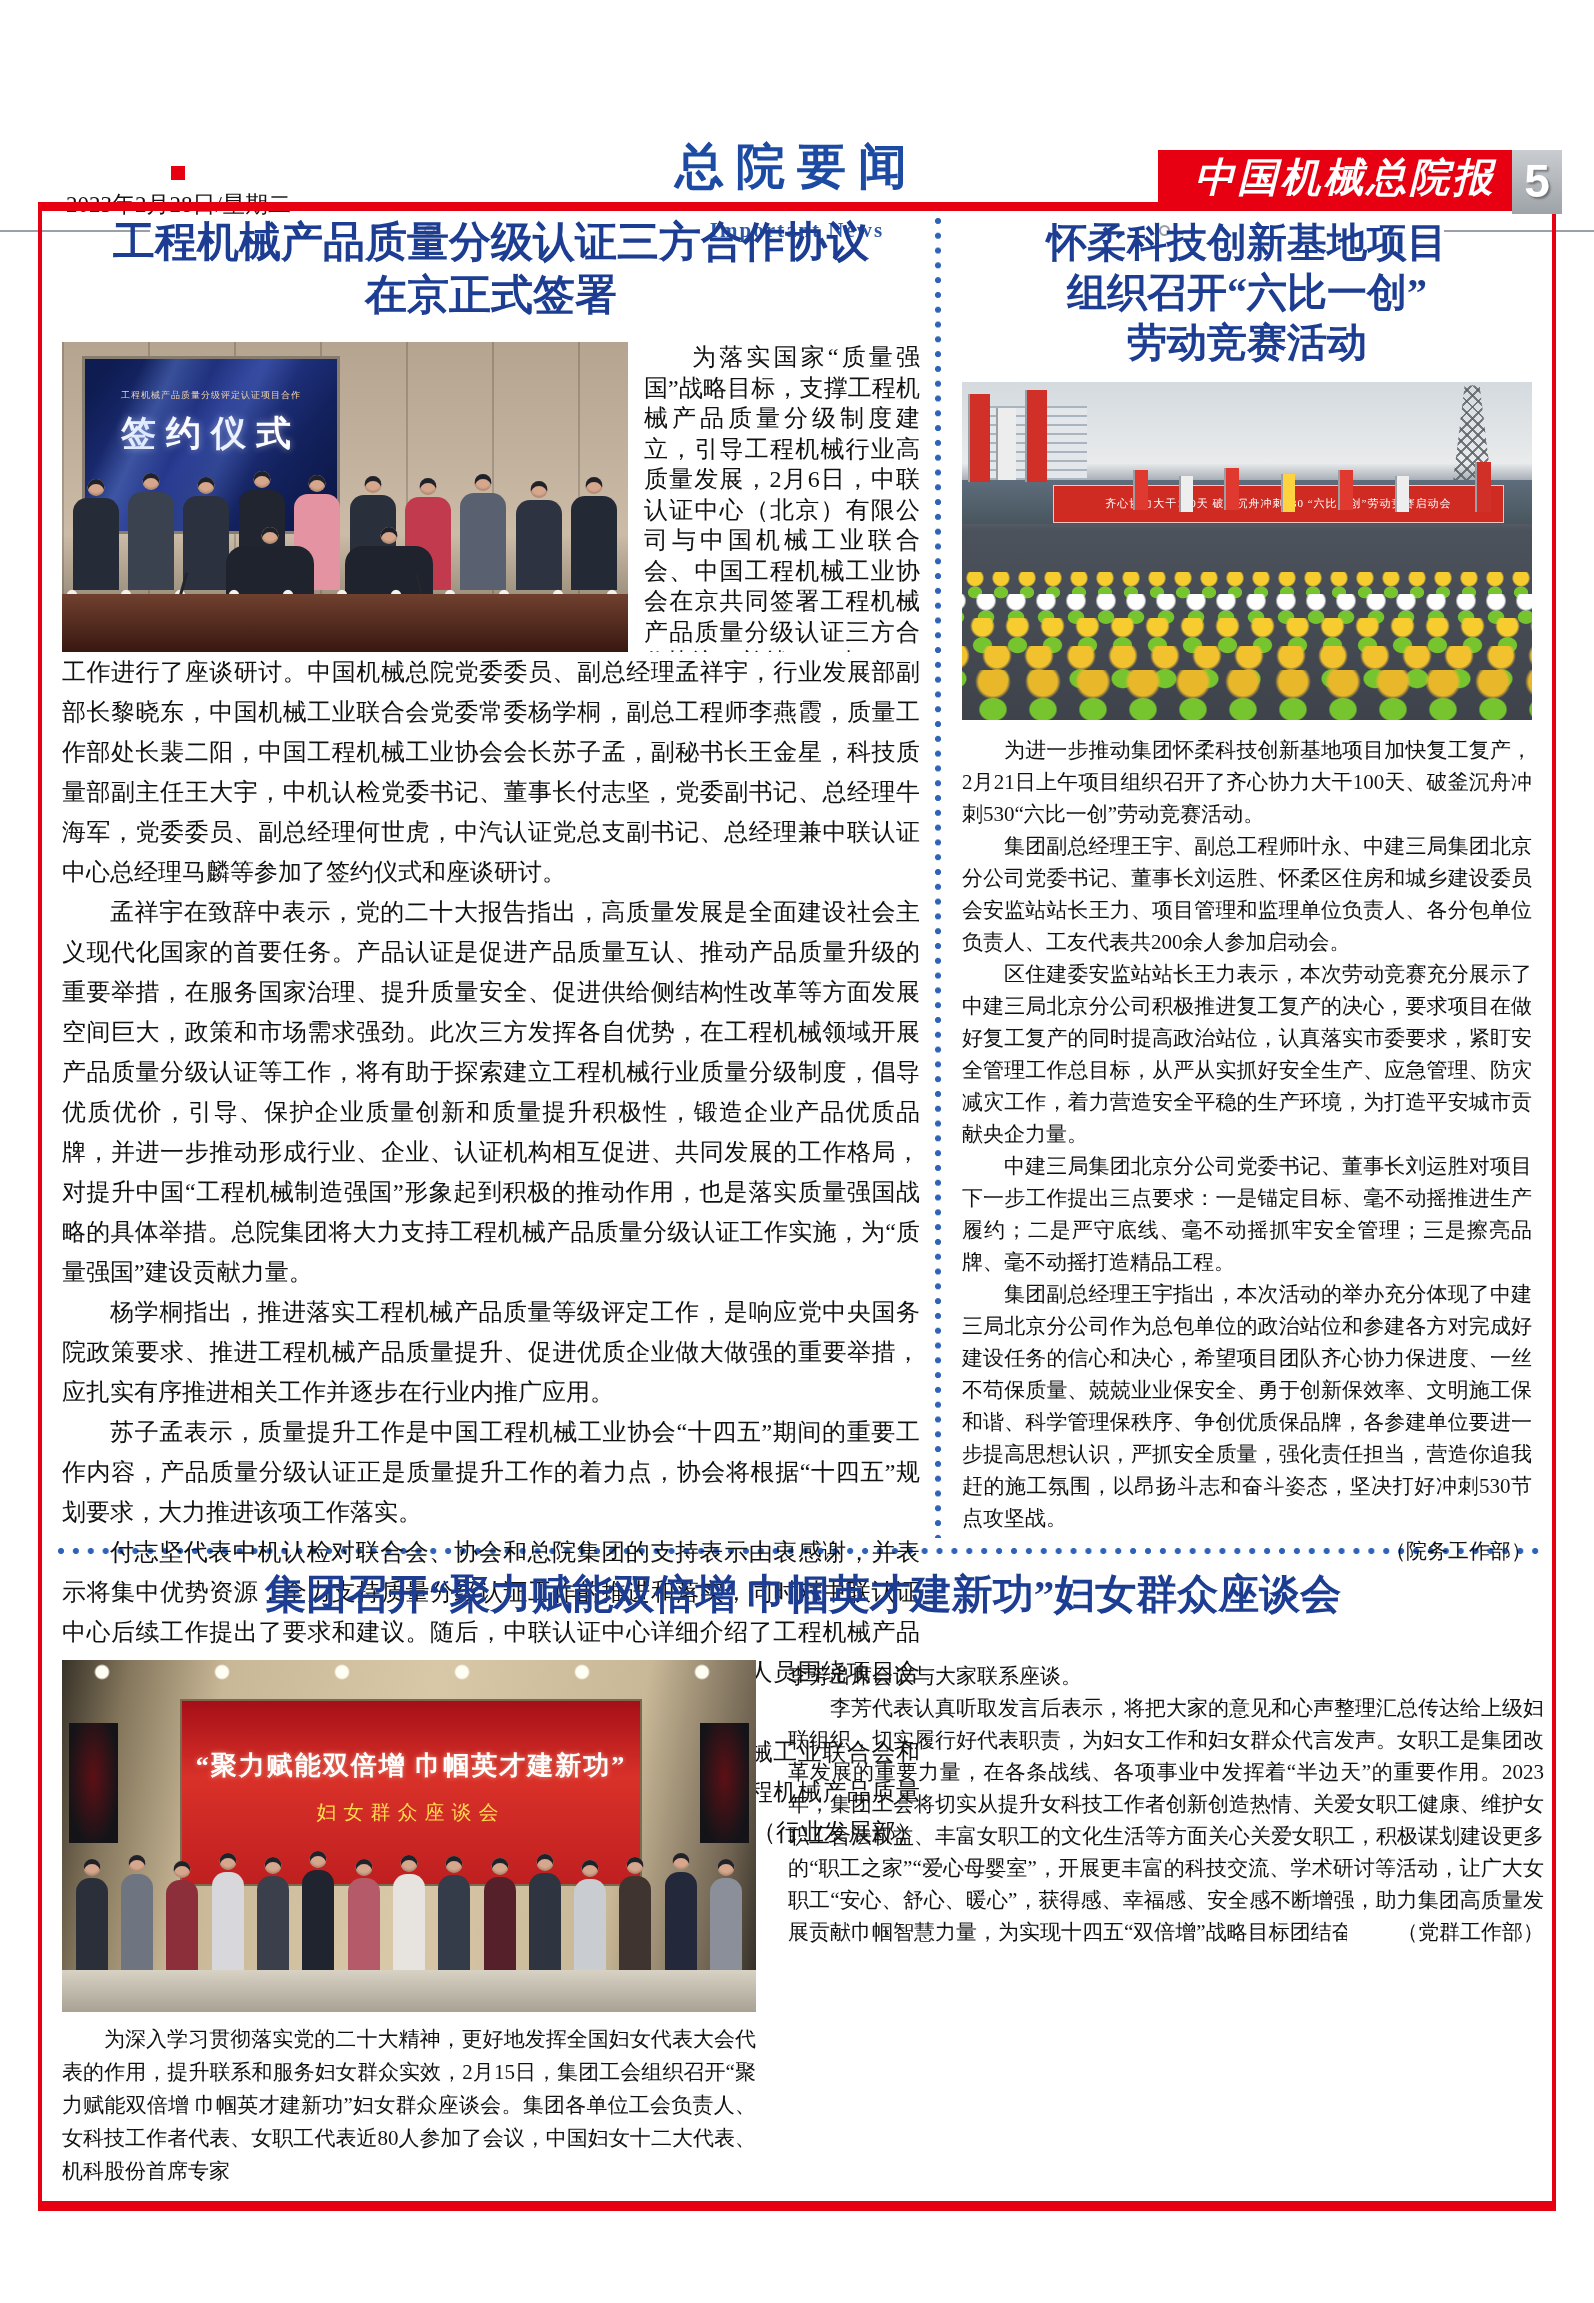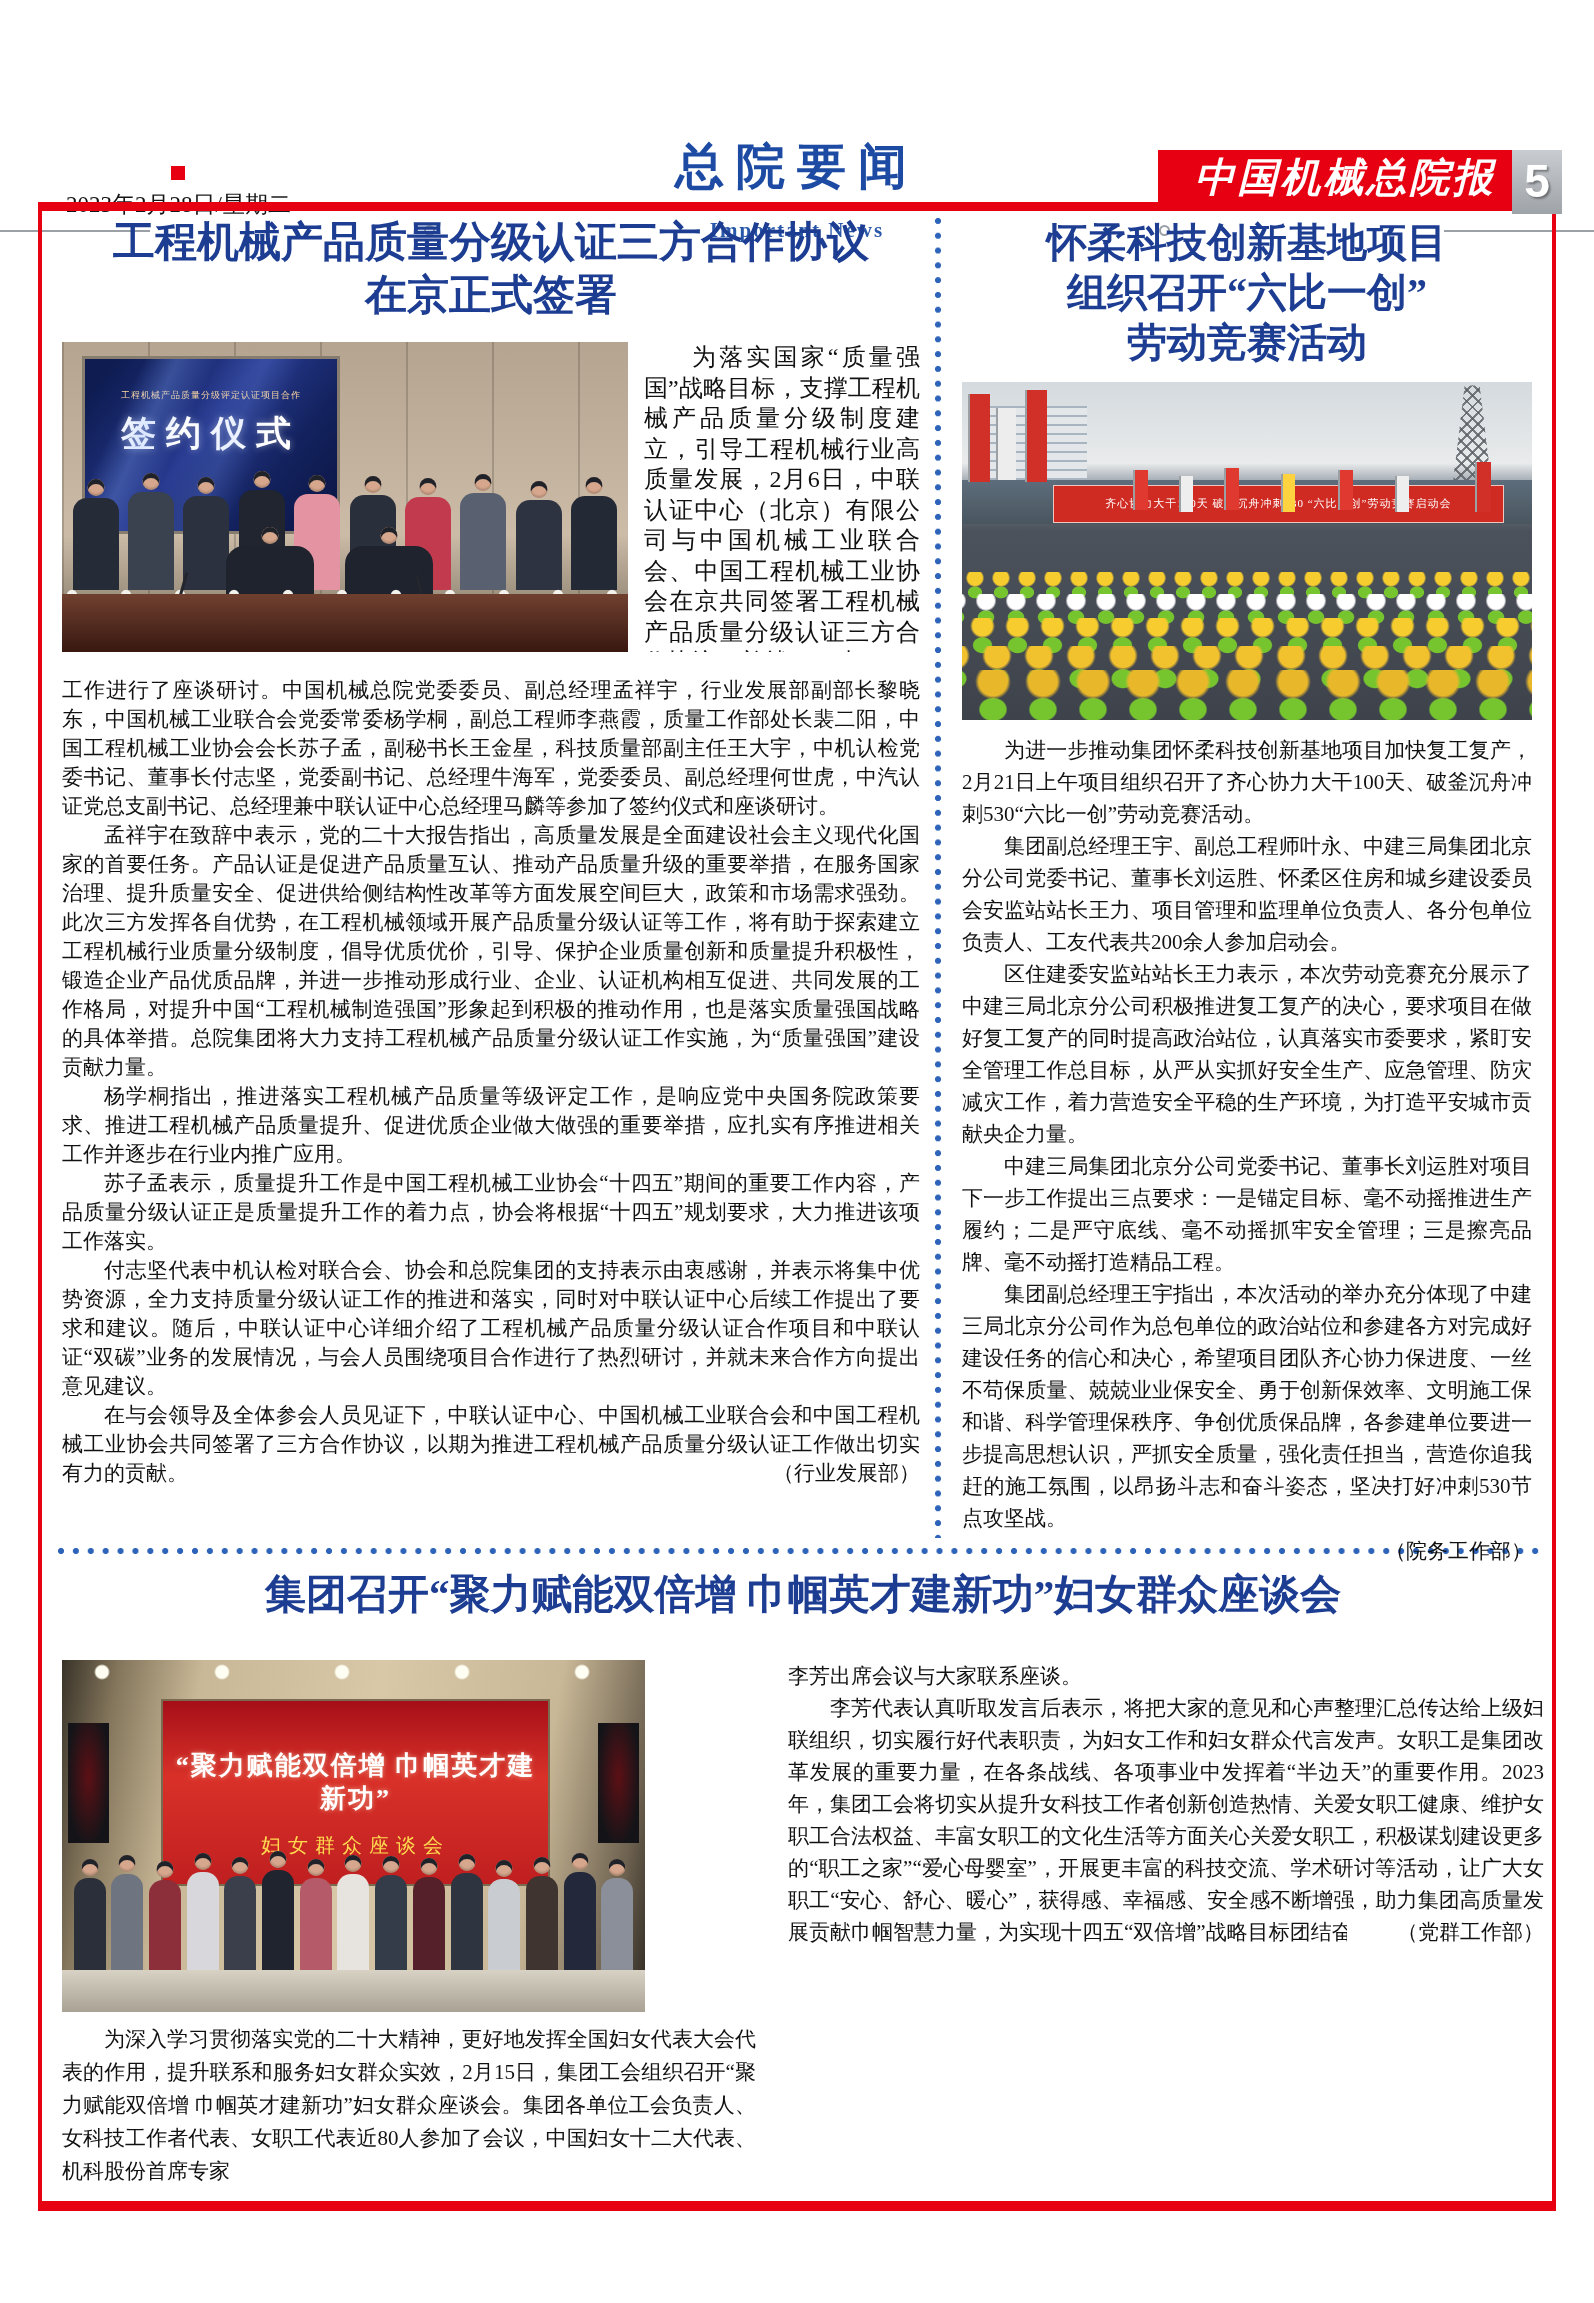--- a/index.html
+++ b/index.html
@@ -34,21 +34,21 @@
          background-image:radial-gradient(circle at 5px 5px,#2d63b8 2.7px,rgba(45,99,184,0) 3.4px);
          background-size:14.9px 10px;background-repeat:repeat-x;}
 
   
   .col-left{position:absolute;left:62px;top:216px;width:858px;}
   .a-head{text-align:center;font-weight:bold;color:#1c3d92;}
   .a1-head{font-size:42px;line-height:53px;}
   .a1-media{display:flex;gap:16px;margin-top:20px;}
   .intro{flex:1;font-size:24px;line-height:30.5px;text-align:justify;overflow:hidden;height:310px;}
   .intro p{margin:0;text-indent:2em;}
-  .a1-body{margin-top:24px;font-size:21px;line-height:29px;text-align:justify;}
+  .a1-body{margin-top:0;font-size:24px;line-height:40px;text-align:justify;}
   .a1-body p{margin:0;text-indent:2em;}
   p.noind{text-indent:0 !important;}
   .lastp{position:relative;}
   .byline-abs{position:absolute;right:0;bottom:0;background:#fff;padding-left:8px;}
 
   
   .col-right{position:absolute;left:962px;top:218px;width:570px;}
   .a2-head{font-size:40px;line-height:50px;}
   .a2-body{margin-top:14px;font-size:21px;line-height:32px;text-align:justify;}
   .a2-body p{margin:0;text-indent:2em;}
@@ -105,21 +105,21 @@
   .p2-wall{position:absolute;left:0;right:0;top:29%;height:13%;
            background:linear-gradient(#5e6d7c,#49565f);}
   .p2-banner{position:absolute;left:16%;right:5%;top:30.5%;height:36px;background:#d02b23;
              border:1px solid #f0c6c0;color:#fff;font-size:11px;line-height:34px;text-align:center;
              white-space:nowrap;overflow:hidden;letter-spacing:1px;}
   .p2-flags{position:absolute;inset:0;}
   .p2-flag{position:absolute;border-left:2px solid #9aa0a4;}
   .crowd-row{position:absolute;left:0;right:0;background-repeat:repeat-x;}
 
   
-  .photo3{width:583px;height:352px;position:relative;overflow:hidden;margin-bottom:11px;
+  .photo3{width:694px;height:352px;position:relative;overflow:hidden;margin-bottom:11px;
           background:linear-gradient(100deg,#383228 0%,#84765c 9%,#c9b897 22%,#d8c8a8 50%,
                       #c9b897 78%,#6e6250 93%,#2c2822 100%);}
   .p3-ceil{position:absolute;left:0;right:0;top:0;height:9%;
            background:linear-gradient(#efe8d6,#d7cdb4);
            background-image:radial-gradient(circle at 40px 12px,#fffef2 6px,rgba(0,0,0,0) 8px);
            background-size:120px 100%;}
   .p3-screen{position:absolute;left:17%;top:11%;width:66%;height:52%;border:2px solid #7a6a4f;
              background:linear-gradient(#a60f18,#d93129 42%,#c01f20);text-align:center;color:#fff;}
   .p3-line1{font-size:26px;font-weight:bold;margin-top:48px;letter-spacing:2px;
             text-shadow:0 0 5px rgba(255,240,200,.55);}

